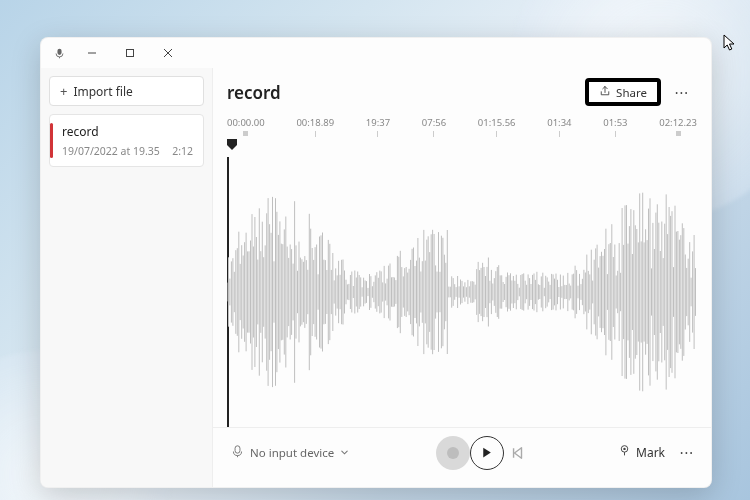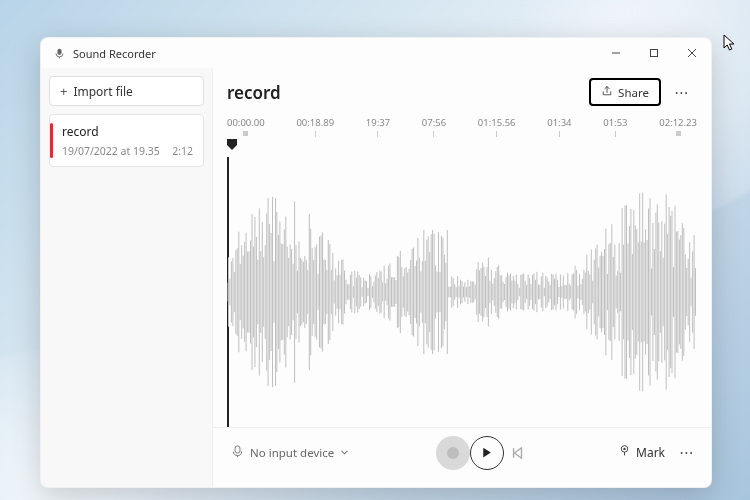--- a/index.html
+++ b/index.html
@@ -24,21 +24,21 @@
 
 .rec-item { background: #fff; border: 1px solid #e5e5e5; border-radius: 4px; padding: 8px 10px 8px 12px; position: relative; cursor: pointer; }
 .rec-item::before { content: ""; position: absolute; left: 0; top: 8px; bottom: 8px; width: 3px; background: #d13438; border-radius: 2px; }
 .rec-item .rname { font-size: 12px; color: #222; }
 .rec-item .rmeta { display: flex; justify-content: space-between; margin-top: 4px; font-size: 10.5px; color: #888; }
 
 .main { flex: 1; display: flex; flex-direction: column; min-width: 0; }
 
 .mainhead { height: 48px; display: flex; align-items: center; padding: 0 14px; }
 .mainhead .title { font-size: 17px; font-weight: 600; color: #222; flex: 1; }
-.share-btn { height: 28px; border: 2px solid #000000; border-radius: 4px; background: #fff; display: flex; align-items: center; padding: 0 10px; font-size: 11.5px; gap: 5px; color: #333; cursor: pointer; }
+.share-btn { height: 28px; border: 4px solid #000000; border-radius: 4px; background: #fff; display: flex; align-items: center; padding: 0 10px; font-size: 11.5px; gap: 5px; color: #333; cursor: pointer; }
 .more-btn { width: 30px; height: 28px; display: flex; align-items: center; justify-content: center; color: #444; margin-left: 6px; font-size: 14px; letter-spacing: 1px; cursor: pointer; }
 
 .timeline { padding: 0 14px; }
 .ticks { display: flex; justify-content: space-between; font-size: 9.5px; color: #888; position: relative; }
 .tick { display:flex; flex-direction:column; align-items:center; gap:2px;}
 .tick .tline { width:1px; height:6px; background:#ccc; }
 .tick:first-child .tline, .tick:last-child .tline { width:5px; height:5px; border:1px solid #ccc; border-top:none; }
 .tick:first-child .tline { border-right:none; }
 .tick:last-child .tline { border-left:none; }
 
@@ -73,21 +73,20 @@
 <div class="window">
 
   <div class="titlebar">
     <span class="appicon">
       <svg width="11" height="11" viewBox="0 0 16 16">
           <rect x="5" y="1" width="6" height="9" rx="3" fill="#666"></rect>
           <path d="M3 8a5 5 0 0 0 10 0" stroke="#666" stroke-width="1.3" fill="none"></path>
           <line x1="8" y1="13" x2="8" y2="15" stroke="#666" stroke-width="1.3"></line>
         </svg>
     </span>
-    <span class="apptitle">Sound Recorder</span>
     <div class="winbtns">
       <div class="winbtn">
           <svg width="10" height="10">
             <line x1="1" y1="5" x2="9" y2="5" stroke="currentColor" stroke-width="1"></line>
           </svg>
         </div>
       <div class="winbtn">
           <svg width="10" height="10">
             <rect x="1.5" y="1.5" width="7" height="7" stroke="currentColor" stroke-width="1" fill="none"></rect>
           </svg>

